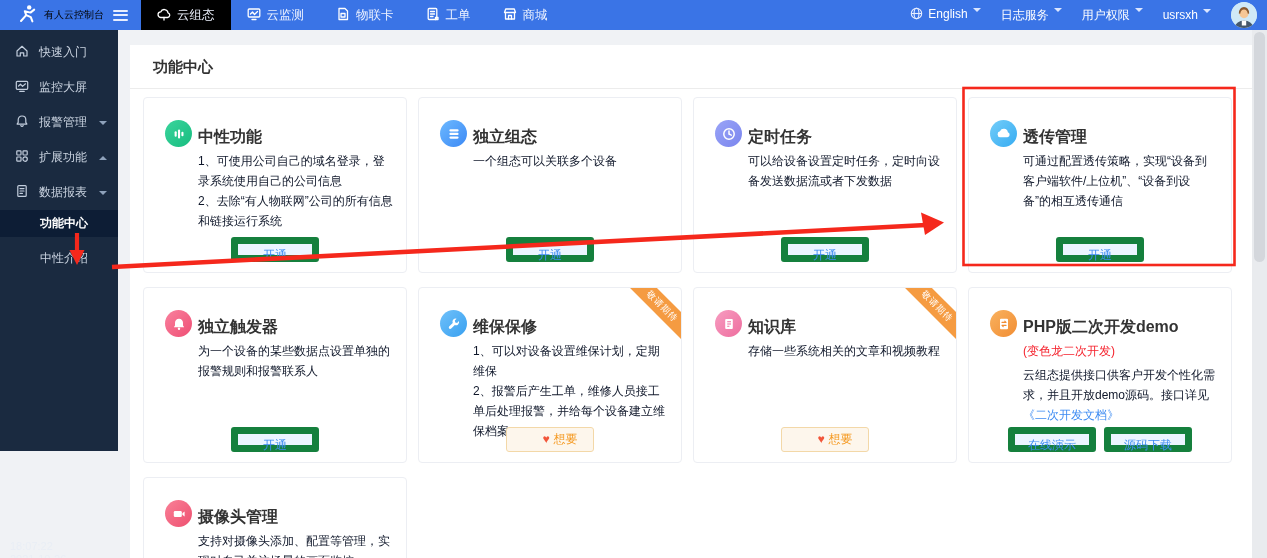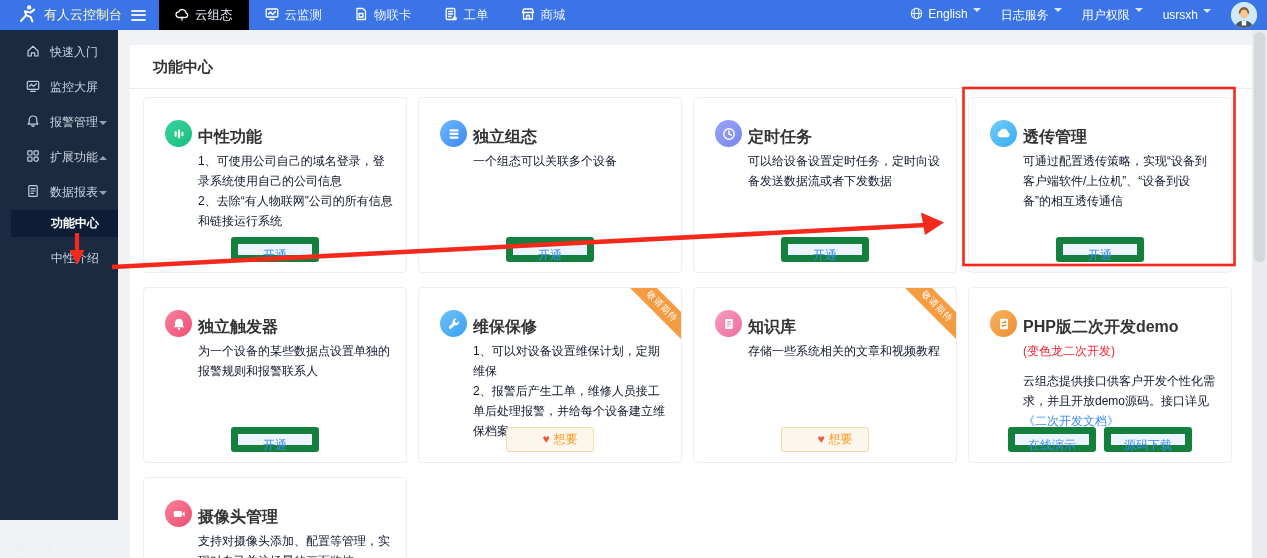--- a/index.html
+++ b/index.html
@@ -3,38 +3,38 @@
 <meta charset="utf-8">
 <style>
   * { margin:0; padding:0; box-sizing:border-box; }
   html,body { width:1267px; height:558px; overflow:hidden; }
   body { font-family:"Liberation Sans","DejaVu Sans",sans-serif; background:#f0f2f5; position:relative; }
 
   
   .topbar { position:absolute; top:0; left:0; width:1267px; height:30px; background:#3a74e6;
             display:flex; align-items:center; color:#fff; z-index:10; }
   .logo { display:flex; align-items:center; gap:7px; padding-left:18px; }
-  .logo-text { font-size:13px; color:#fef9c3; white-space:nowrap; }
+  .logo-text { font-size:10px; color:#000000; white-space:nowrap; }
   .hamburger { margin-left:9px; width:15px; cursor:pointer; }
   .hamburger div { height:2px; background:#e8eeff; margin:2.5px 0; border-radius:1px; }
   .nav-tabs { display:flex; margin-left:13px; height:30px; }
   .nav-tab { display:flex; align-items:center; gap:6px; padding:0 16px; font-size:12.5px;
              height:30px; cursor:pointer; color:#eef3ff; white-space:nowrap; }
   .nav-tab.active { background:#000000; }
   .topbar-right { margin-left:auto; display:flex; align-items:center; gap:20px;
                   padding-right:10px; font-size:12px; }
   .tr-item { display:flex; align-items:flex-start; gap:5px; cursor:pointer; white-space:nowrap; }
   .caret { width:0; height:0; border-left:4px solid transparent; border-right:4px solid transparent;
            border-top:4.5px solid #dbe6ff; margin-top:1px; }
   .avatar { width:26px; height:26px; border-radius:50%; overflow:hidden; background:#cfeaf8;
             cursor:pointer; flex:none; }
 
   
-  .sidebar { position:absolute; top:30px; left:0; width:118px; height:490px;
-             background:#1a2a40; z-index:6; padding-top:5px;padding-left:11px; }
+  .sidebar { position:absolute; top:30px; left:0; width:118px; height:421px;
+             background:#1a2a40; z-index:6; padding-top:5px; }
   .side-item { height:35px; display:flex; align-items:center; padding-left:15px;
                color:#cbd4e1; font-size:12px; position:relative; cursor:pointer; }
   .side-item svg { margin-right:10px; flex:none; }
   .chev { position:absolute; right:11px; width:0; height:0;
           border-left:4px solid transparent; border-right:4px solid transparent; }
   .chev.down { border-top:4.5px solid #8fa2bb; }
   .chev.up   { border-bottom:4.5px solid #8fa2bb; }
   .sub-item { height:27px; line-height:27px; padding-left:40px; font-size:12px;
               color:#cbd4e1; cursor:pointer; }
   .sub-item.active { background:#0d1d35; color:#fff; font-weight:bold; }
@@ -47,21 +47,21 @@
   .panel-title { padding:13px 0 11px 23px; font-size:15px; font-weight:bold; color:#333; }
   .divider { height:1px; background:#ececec; }
   #cards-grid { display:grid; grid-template-columns:repeat(4,264px); column-gap:11px;
                 row-gap:14px; padding:8px 0 0 13px; }
   .card { position:relative; height:176px; border:1px solid #eceef3; border-radius:4px;
           background:#fff; overflow:hidden; }
   .card-icon { position:absolute; left:21px; top:22px; width:27px; height:27px; border-radius:50%;
                display:flex; align-items:center; justify-content:center; }
   .card-title { position:absolute; left:54px; top:29px; font-size:16px; font-weight:bold; color:#333; }
   .card-body { position:absolute; left:54px; top:53px; right:13px; }
-  .red-note { font-size:12px; color:#f5222d; line-height:20px; margin-bottom:10px; }
+  .red-note { font-size:12px; color:#f5222d; line-height:20px; margin-bottom:4px; }
   .card-desc { font-size:12px; color:#0f172a; line-height:20px; white-space:pre-line; display:inline; }
   .doc-link { font-size:12px; color:#3d8bf2; text-decoration:none; cursor:pointer; }
   .btn-row { position:absolute; bottom:10px; left:0; right:0; display:flex;
              justify-content:center; gap:8px; }
   .btn { min-width:88px; height:25px; line-height:23px; text-align:center; font-size:12px;
          border-radius:3px; padding:0 12px; cursor:pointer; }
   .btn.blue { color:#3d8bf2; background:#ecf5ff; border:7px solid #15803d; }
   .btn.orange { color:#f59a23; background:#fdf6ec; border:1px solid #f3d8a8;padding-left:32px; }
   .heart { color:#f25539; margin-right:4px; font-size:12px; }
   .ribbon { position:absolute; top:9px; right:-24px; width:86px; transform:rotate(45deg);

